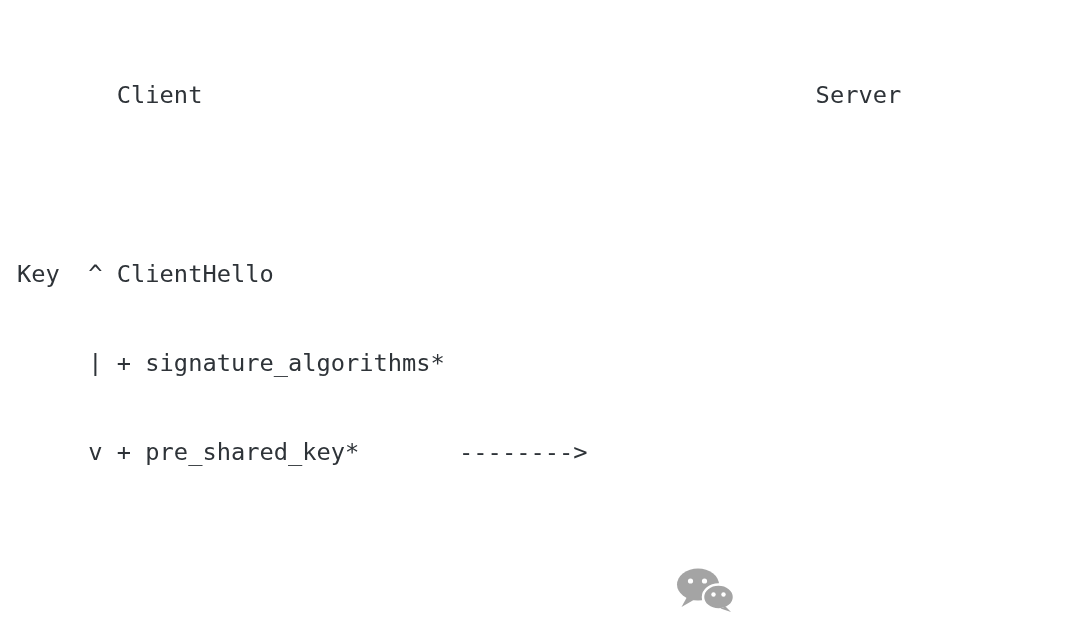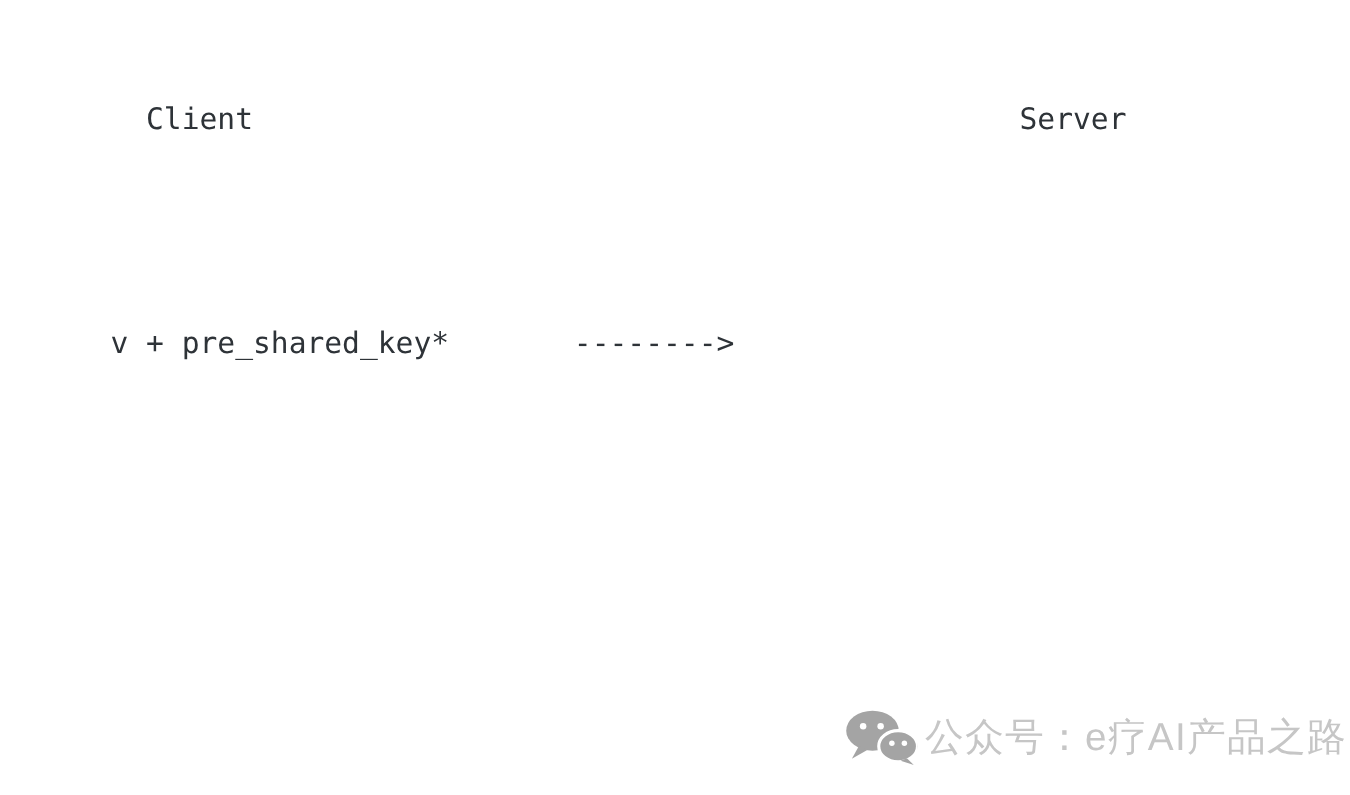--- a/index.html
+++ b/index.html
@@ -58,26 +58,27 @@
     <svg class="wechat-svg" width="58" height="44" viewBox="0 0 58 44" xmlns="http://www.w3.org/2000/svg">
       <ellipse cx="22" cy="16.5" rx="21" ry="16" fill="#a4a4a4"></ellipse>
       <path d="M11 29 L5.5 39 L18.5 31.5 Z" fill="#a4a4a4"></path>
       <circle cx="14.5" cy="13" r="2.6" fill="#ffffff"></circle>
       <circle cx="28.5" cy="13" r="2.6" fill="#ffffff"></circle>
       <ellipse cx="42.5" cy="29" rx="15.5" ry="12.5" fill="#a4a4a4" stroke="#ffffff" stroke-width="2.5"></ellipse>
       <path d="M49.5 38.5 L55 44 L44.5 40.5 Z" fill="#a4a4a4"></path>
       <circle cx="37.5" cy="26.5" r="2.2" fill="#ffffff"></circle>
       <circle cx="47.5" cy="26.5" r="2.2" fill="#ffffff"></circle>
     </svg>
-    <span class="watermark-text">公众号：e疗AI产品之路</span>
   </div>
 
   <div class="ascii">
     <div class="line">       Client                                           Server</div>
     <div class="line"></div>
+    <div class="line">Key  ^ ClientHello</div>
+    <div class="line">     | + signature_algorithms*</div>
     <div class="line">     v + pre_shared_key*       --------&gt;</div>
     
     
     
     
     
     
     
     
     

